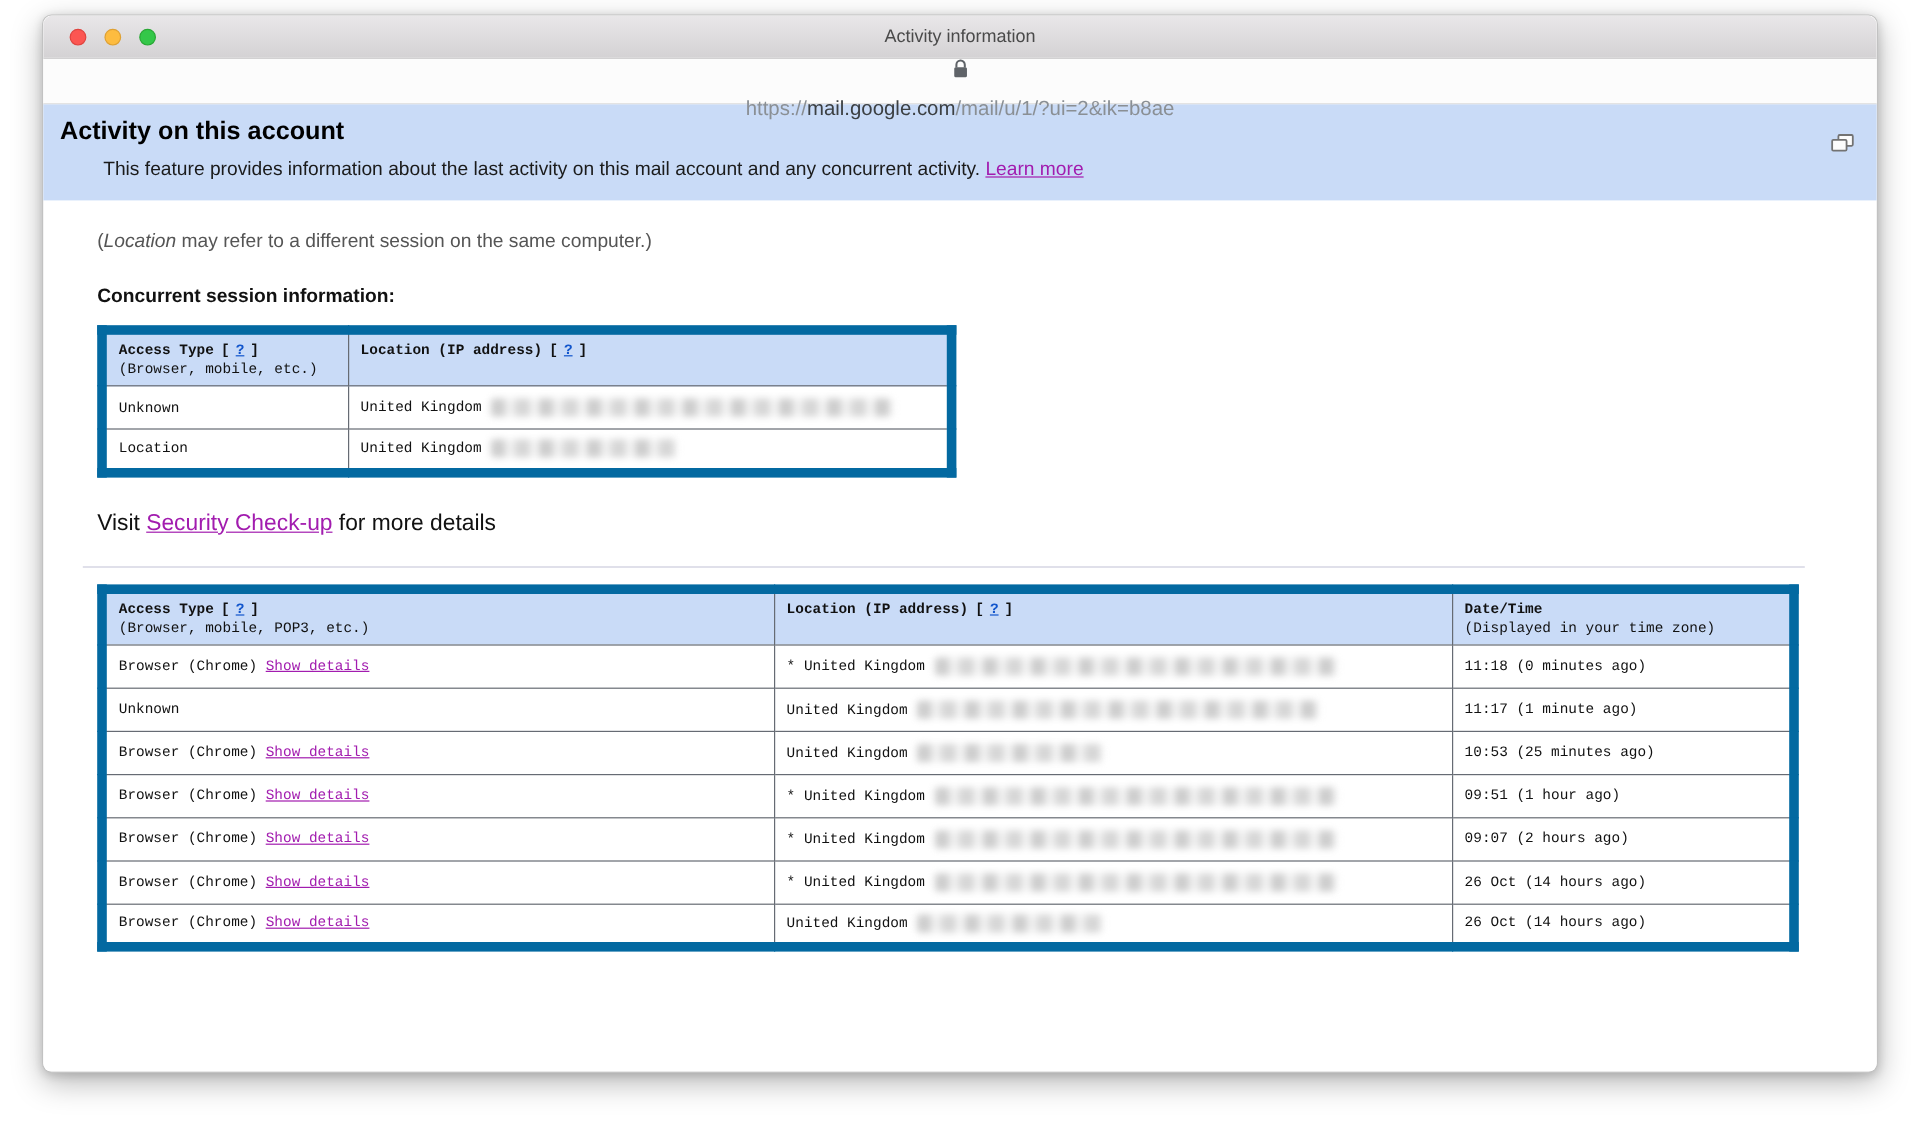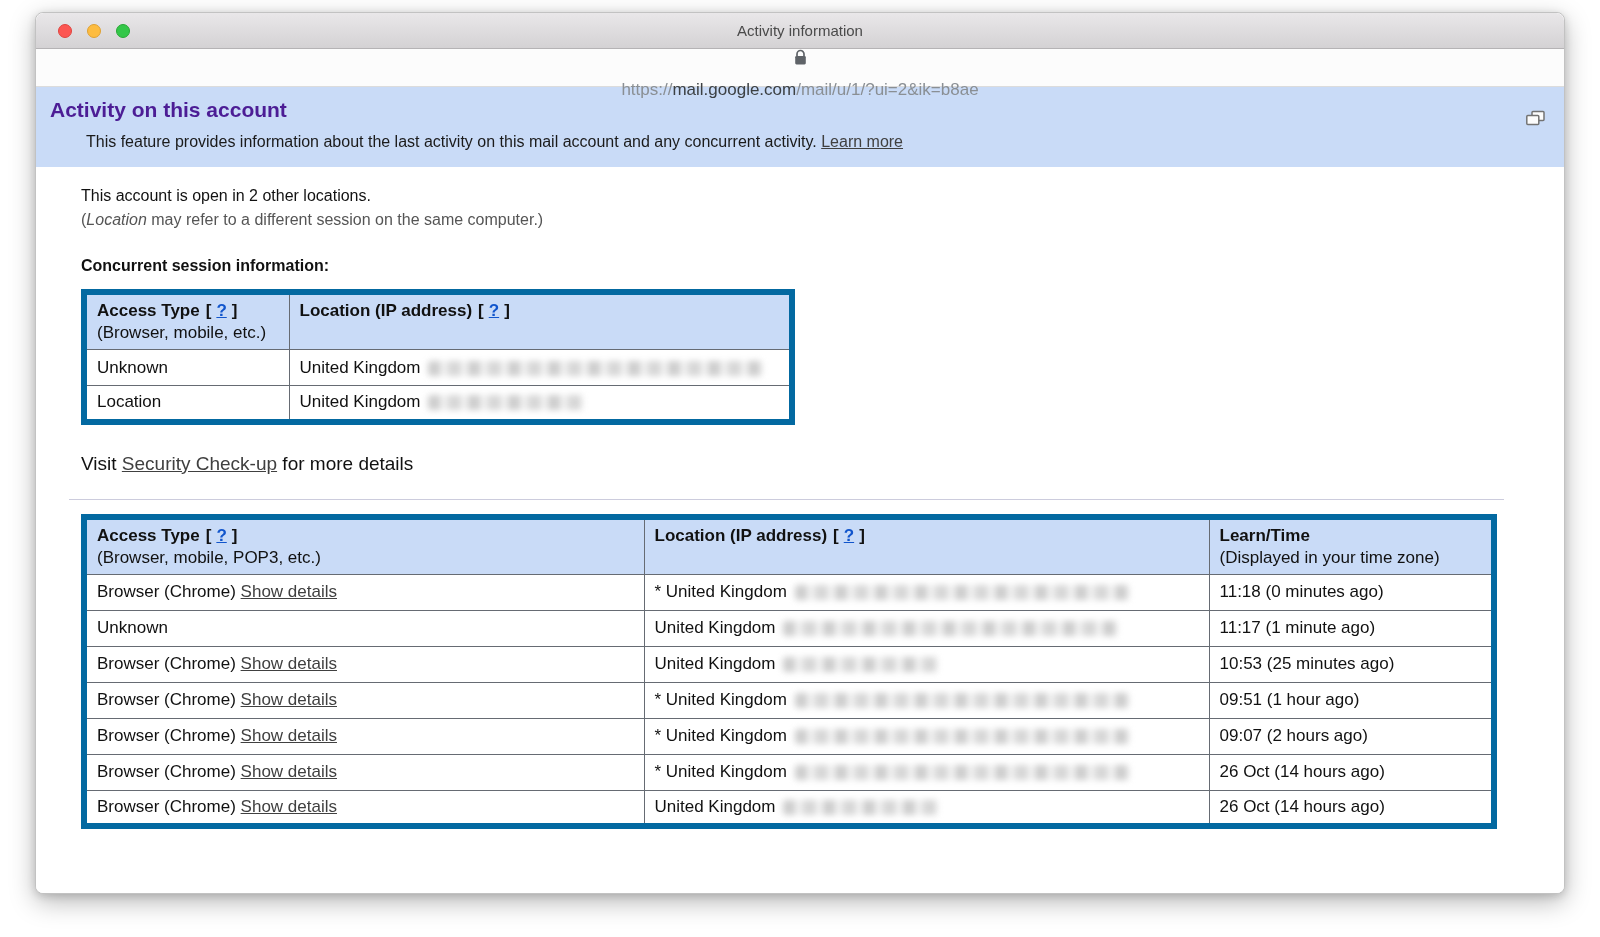--- a/index.html
+++ b/index.html
@@ -34,34 +34,34 @@
     display: flex; align-items: center; height: 38px;
     background: #fcfcfc; border-bottom: 1px solid #dcdcdc;
     padding: 0 18px; gap: 10px; flex-direction: column;
   }
   .url-text { font-size: 17px; color: #8a8f94; white-space: nowrap; flex: 1; }
   .url-text .host { color: #3c4043; }
   .urlbar .right-icon { margin-left: auto; display: flex; align-items: center; }
 
   
   .banner { background: #c9dbf7; padding: 11px 14px 16px 14px; }
-  .banner h1 { font-size: 21px; font-weight: bold; color: #4c1d95; }
+  .banner h1 { font-size: 21px; font-weight: bold; color: #000000; }
   .banner .intro { margin: 11px 0 0 36px; font-size: 16px; color: #1b1b1b; }
-  a.link { color: #404040; text-decoration: underline; cursor: pointer; }
+  a.link { color: #a21caf; text-decoration: underline; cursor: pointer; }
 
   
   .content { padding: 20px 40px 0 45px; }
   .open-line { font-size: 16px; color: #111; }
   .note-line { font-size: 16px; color: #555; margin-top: 6px; }
   .note-line .italic { font-style: italic; }
 
   .section-heading { font-size: 16px; font-weight: bold; color: #111; margin-top: 28px; }
 
   table { border-collapse: collapse; table-layout: fixed; margin-top: 14px;
-    font-size: 17px; color: #111; border: 6px solid #0369a1; }
+    font-size: 12px; color: #111; border: 8px solid #0369a1; font-family: Liberation Mono, monospace; }
   th, td { border: 1px solid #666b73; padding: 6px 10px; text-align: left; }
   th { background: #c9dbf7; font-weight: normal; vertical-align: top; }
   th .th-title { font-weight: bold; }
   th .th-sub { font-weight: normal; margin-top: 2px; }
   td { height: 36px; vertical-align: middle; }
   .bracket { font-weight: bold; }
   .bracket.open { margin-left: 6px; }
   a.qlink { color: #1155cc; text-decoration: underline; font-weight: bold; margin: 0 5px; cursor: pointer; }
 
   .t-concurrent { width: 708px; }
@@ -118,21 +118,20 @@
       </span>
     </div>
 
     <div class="banner">
       <h1>Activity on this account</h1>
       <div class="intro"><span>This feature provides information about the last activity on this mail account and any concurrent activity. </span><a class="link">Learn more</a></div>
     </div>
 
     <div class="content">
 
-      <div class="open-line">This account is open in 2 other locations.</div>
       <div class="note-line"><span>(</span><span class="italic">Location</span><span> may refer to a different session on the same computer.)</span></div>
 
       <div class="section-heading">Concurrent session information:</div>
 
       <table class="t-concurrent">
         <colgroup>
             <col class="c1">
             <col class="c2">
           </colgroup>
         <thead>
@@ -172,21 +171,21 @@
         <thead>
           <tr>
             <th>
               <div><span class="th-title">Access Type</span><span class="bracket open">[</span><a class="qlink">?</a><span class="bracket">]</span></div>
               <div class="th-sub">(Browser, mobile, POP3, etc.)</div>
             </th>
             <th>
               <div><span class="th-title">Location (IP address)</span><span class="bracket open">[</span><a class="qlink">?</a><span class="bracket">]</span></div>
             </th>
             <th>
-              <div class="th-title">Learn/Time</div>
+              <div class="th-title">Date/Time</div>
               <div class="th-sub">(Displayed in your time zone)</div>
             </th>
           </tr>
         </thead>
         <tbody>
           <tr>
             <td><span>Browser (Chrome)</span> <a class="link">Show details</a></td>
             <td><span>* United Kingdom</span><span class="redact long"></span></td>
             <td>11:18 (0 minutes ago)</td>
           </tr>

